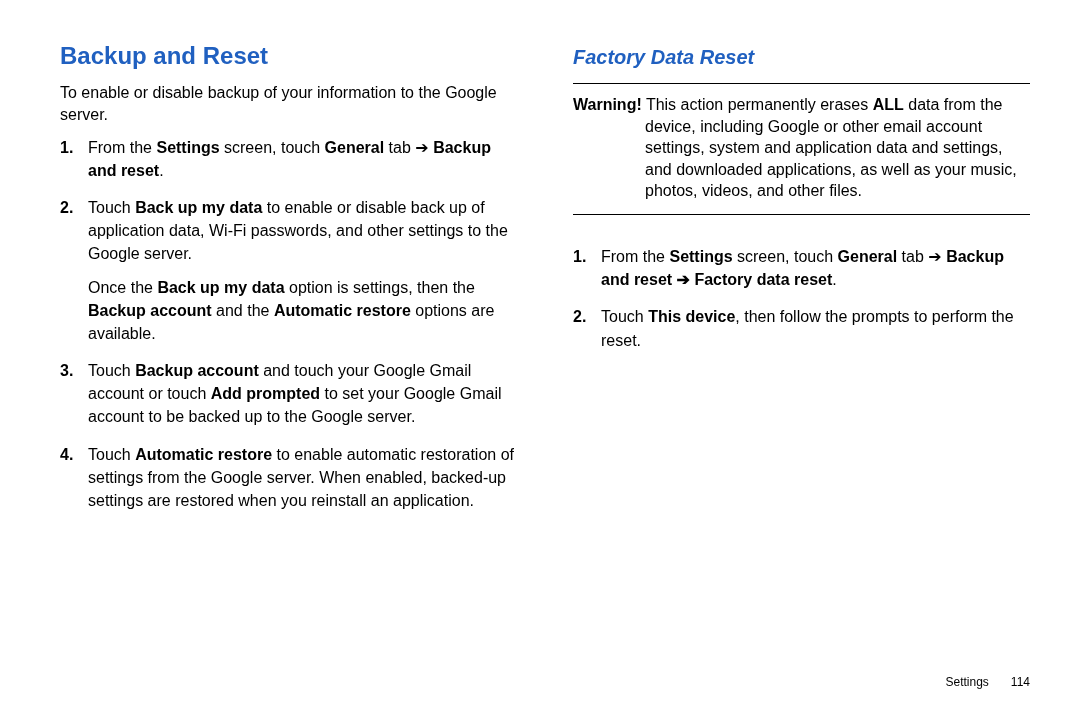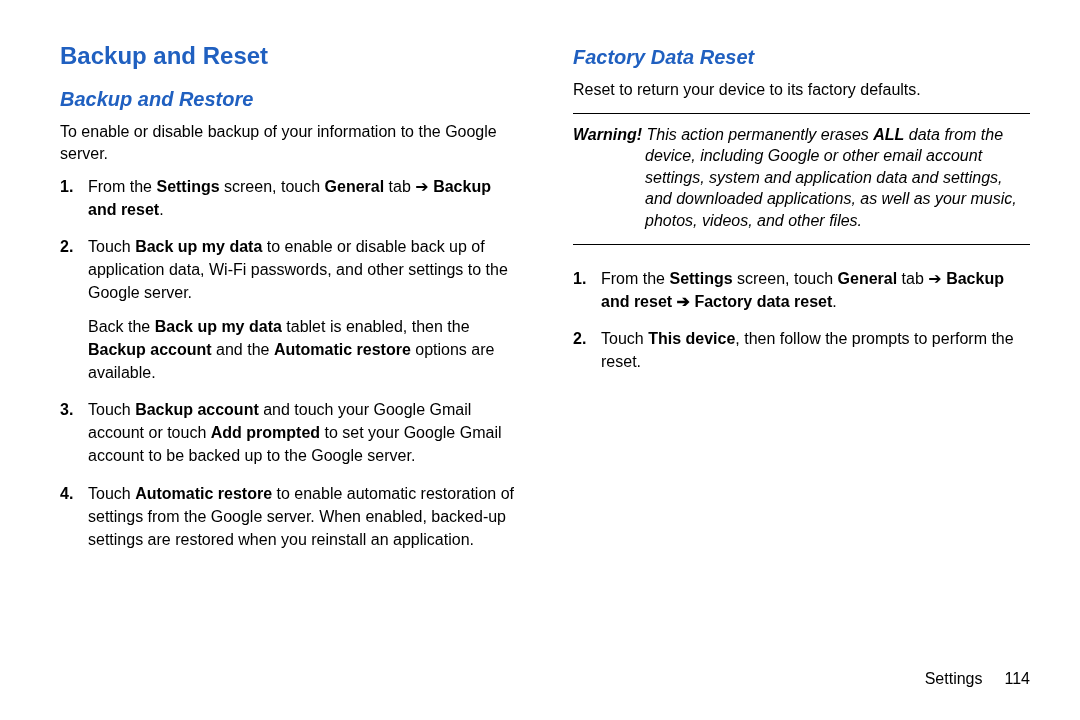--- a/index.html
+++ b/index.html
@@ -53,73 +53,70 @@
       left: -28px;
       font-weight: 700;
     }
     .b { font-weight: 700; }
     .arrow { font-family: Arial; }
     .subp { margin-top: 10px; display: block; }
     .warning-box {
       border-top: 1.5px solid #000;
       border-bottom: 1.5px solid #000;
       padding: 10px 0 12px 0;
-      margin: 12px 0 22px 0;
-      font-style: italic;
+      margin: 12px 0 30px 0;
     }
     .warning-body {
       padding-left: 72px;
       text-indent: -72px;
     }
     .footer {
       position: absolute;
       bottom: 0;
       right: 0;
-      font-size: 16px;
+      font-size: 12px;
     }
     .footer .pg { margin-left: 22px; }
   </style>
 </head>
 <body>
 
 <div class="page">
 
   <div class="col">
     <h1>Backup and Reset</h1>
 
-    <h2>Backup and Restore</h2>
     <p>To enable or disable backup of your information to the Google server.</p>
 
     <ol>
       <li>
         <span class="num">1.</span>
         <span>From the </span><span class="b">Settings</span><span> screen, touch </span><span class="b">General</span><span> tab </span><span class="arrow">➔</span>
         <span class="b">Backup and reset</span><span>.</span>
       </li>
       <li>
         <span class="num">2.</span>
         <span>Touch </span><span class="b">Back up my data</span><span> to enable or disable back up of application data, Wi-Fi passwords, and other settings to the Google server.</span>
         <span class="subp">
-          <span>Back the </span><span class="b">Back up my data</span><span> tablet is enabled, then the </span><span class="b">Backup account</span><span> and the </span><span class="b">Automatic restore</span><span> options are available.</span>
+          <span>Once the </span><span class="b">Back up my data</span><span> option is settings, then the </span><span class="b">Backup account</span><span> and the </span><span class="b">Automatic restore</span><span> options are available.</span>
         </span>
       </li>
       <li>
         <span class="num">3.</span>
         <span>Touch </span><span class="b">Backup account</span><span> and touch your Google Gmail account or touch </span><span class="b">Add prompted</span><span> to set your Google Gmail account to be backed up to the Google server.</span>
       </li>
       <li>
         <span class="num">4.</span>
         <span>Touch </span><span class="b">Automatic restore</span><span> to enable automatic restoration of settings from the Google server. When enabled, backed-up settings are restored when you reinstall an application.</span>
       </li>
     </ol>
   </div>
 
   <div class="col">
     <h2 style="margin-top:4px">Factory Data Reset</h2>
-    <p>Reset to return your device to its factory defaults.</p>
 
     <div class="warning-box">
       <div class="warning-body">
         <span class="b">Warning!</span><span> This action permanently erases </span><span class="b">ALL</span><span> data from the device, including Google or other email account settings, system and application data and settings, and downloaded applications, as well as your music, photos, videos, and other files.</span>
       </div>
     </div>
 
 
     <ol>
       <li>

